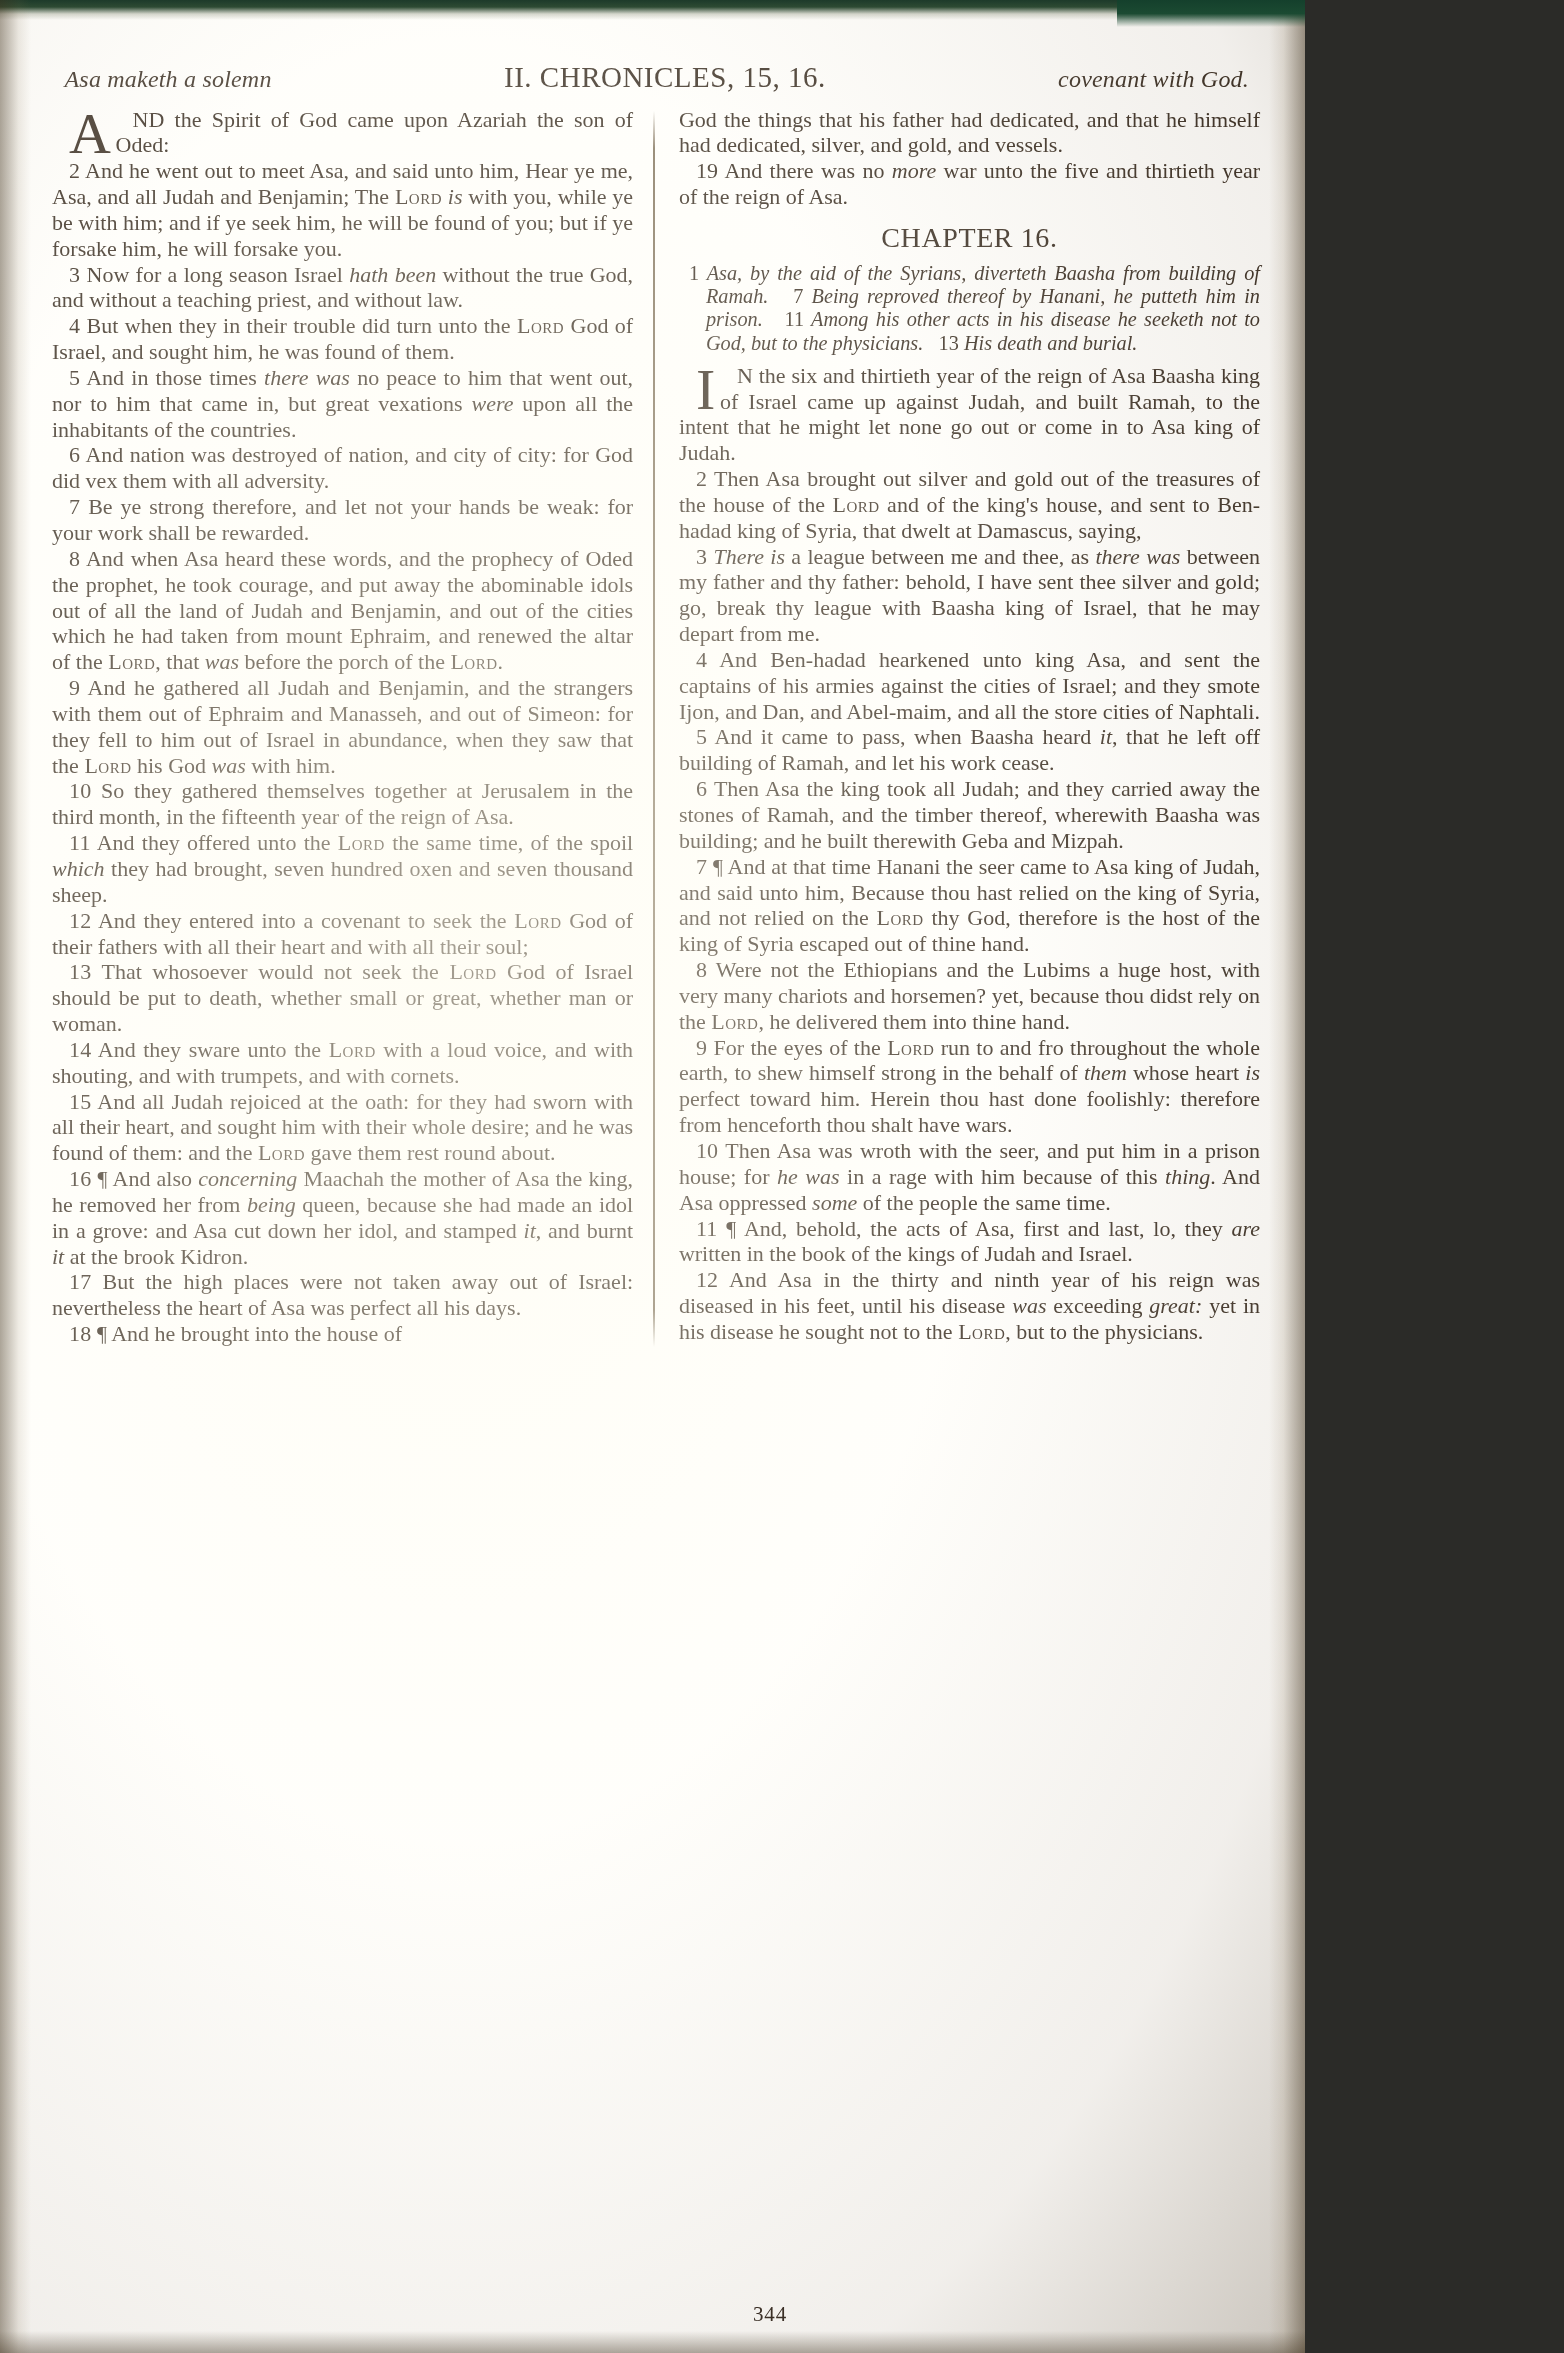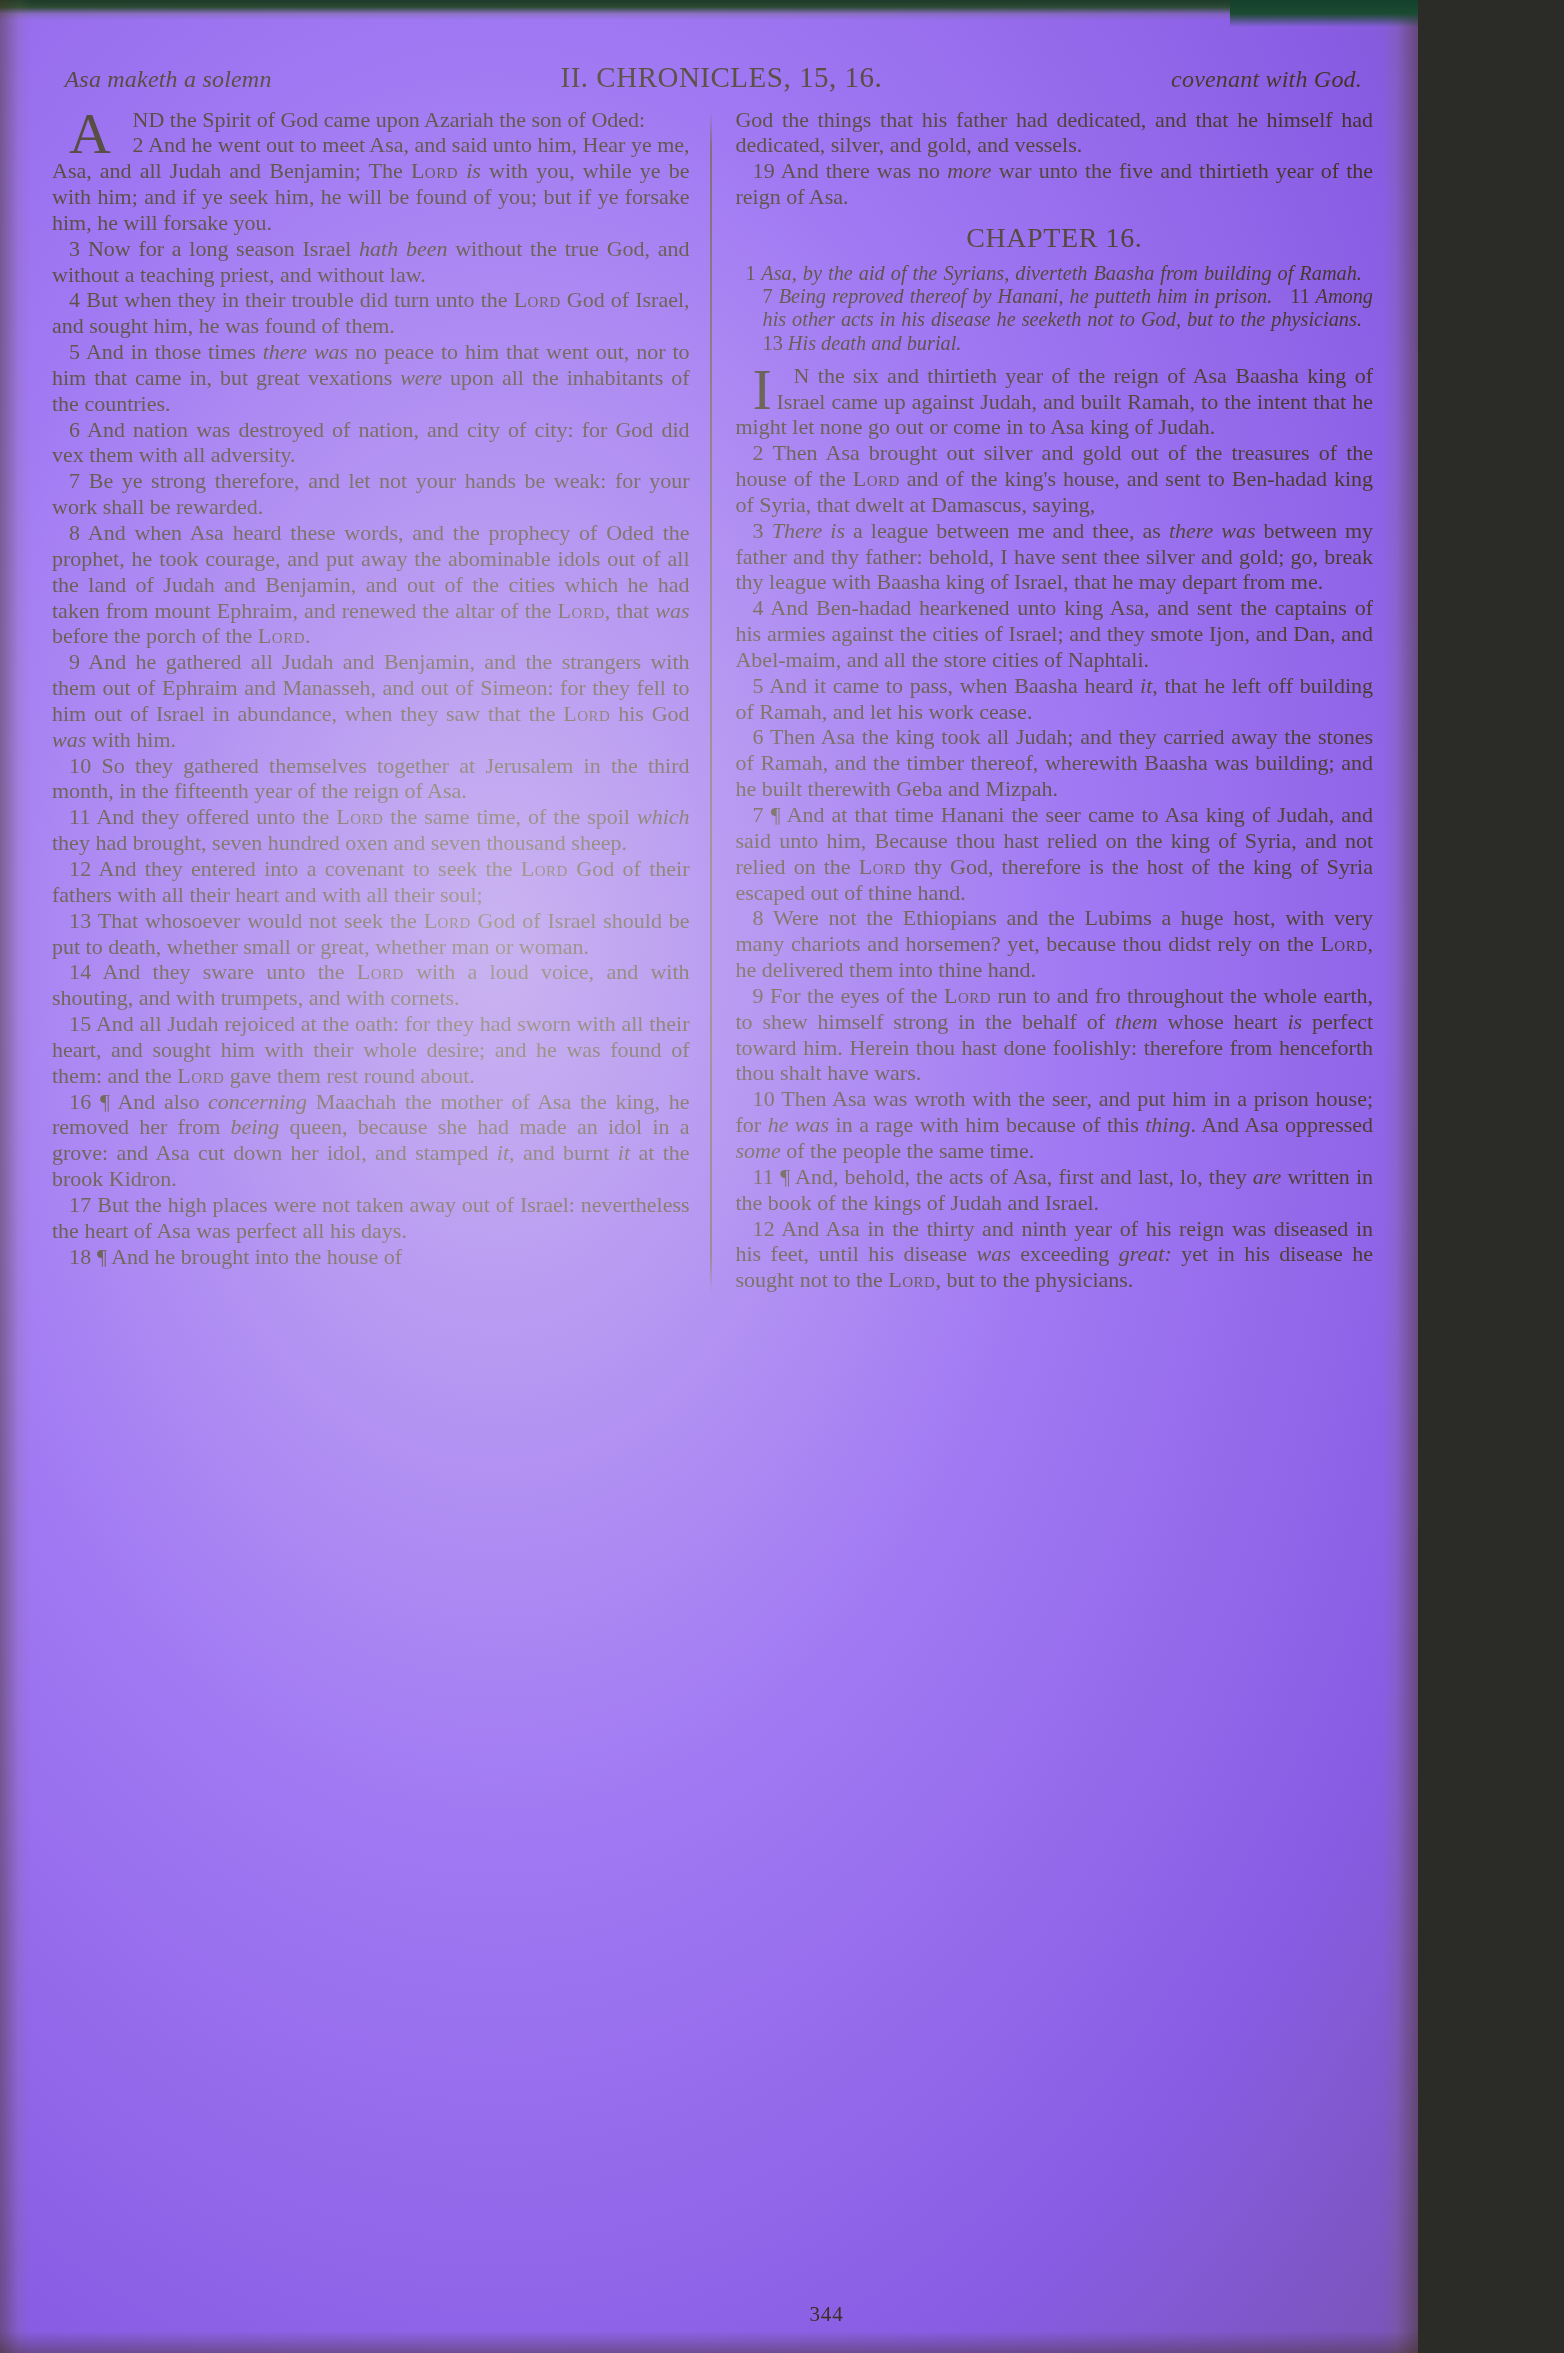--- a/index.html
+++ b/index.html
@@ -2,23 +2,23 @@
 <html style="font-size:12.5px"><head>
 <meta charset="utf-8">
 <style>
   html, body {
     margin: 0;
     padding: 0;
     background: #2b2b28;
   }
   .page {
     position: relative;
-    width: 1418px;
+    width: 1305px;
     height: 2354px;
-    background: #8b5cf6;
+    background: #ffffff;
     overflow: hidden;
     font-family: "Liberation Serif", serif;
     color: #3a2f26;
   }
   
   .page::before {
     content: "";
     position: absolute;
     inset: 0;
     background:

